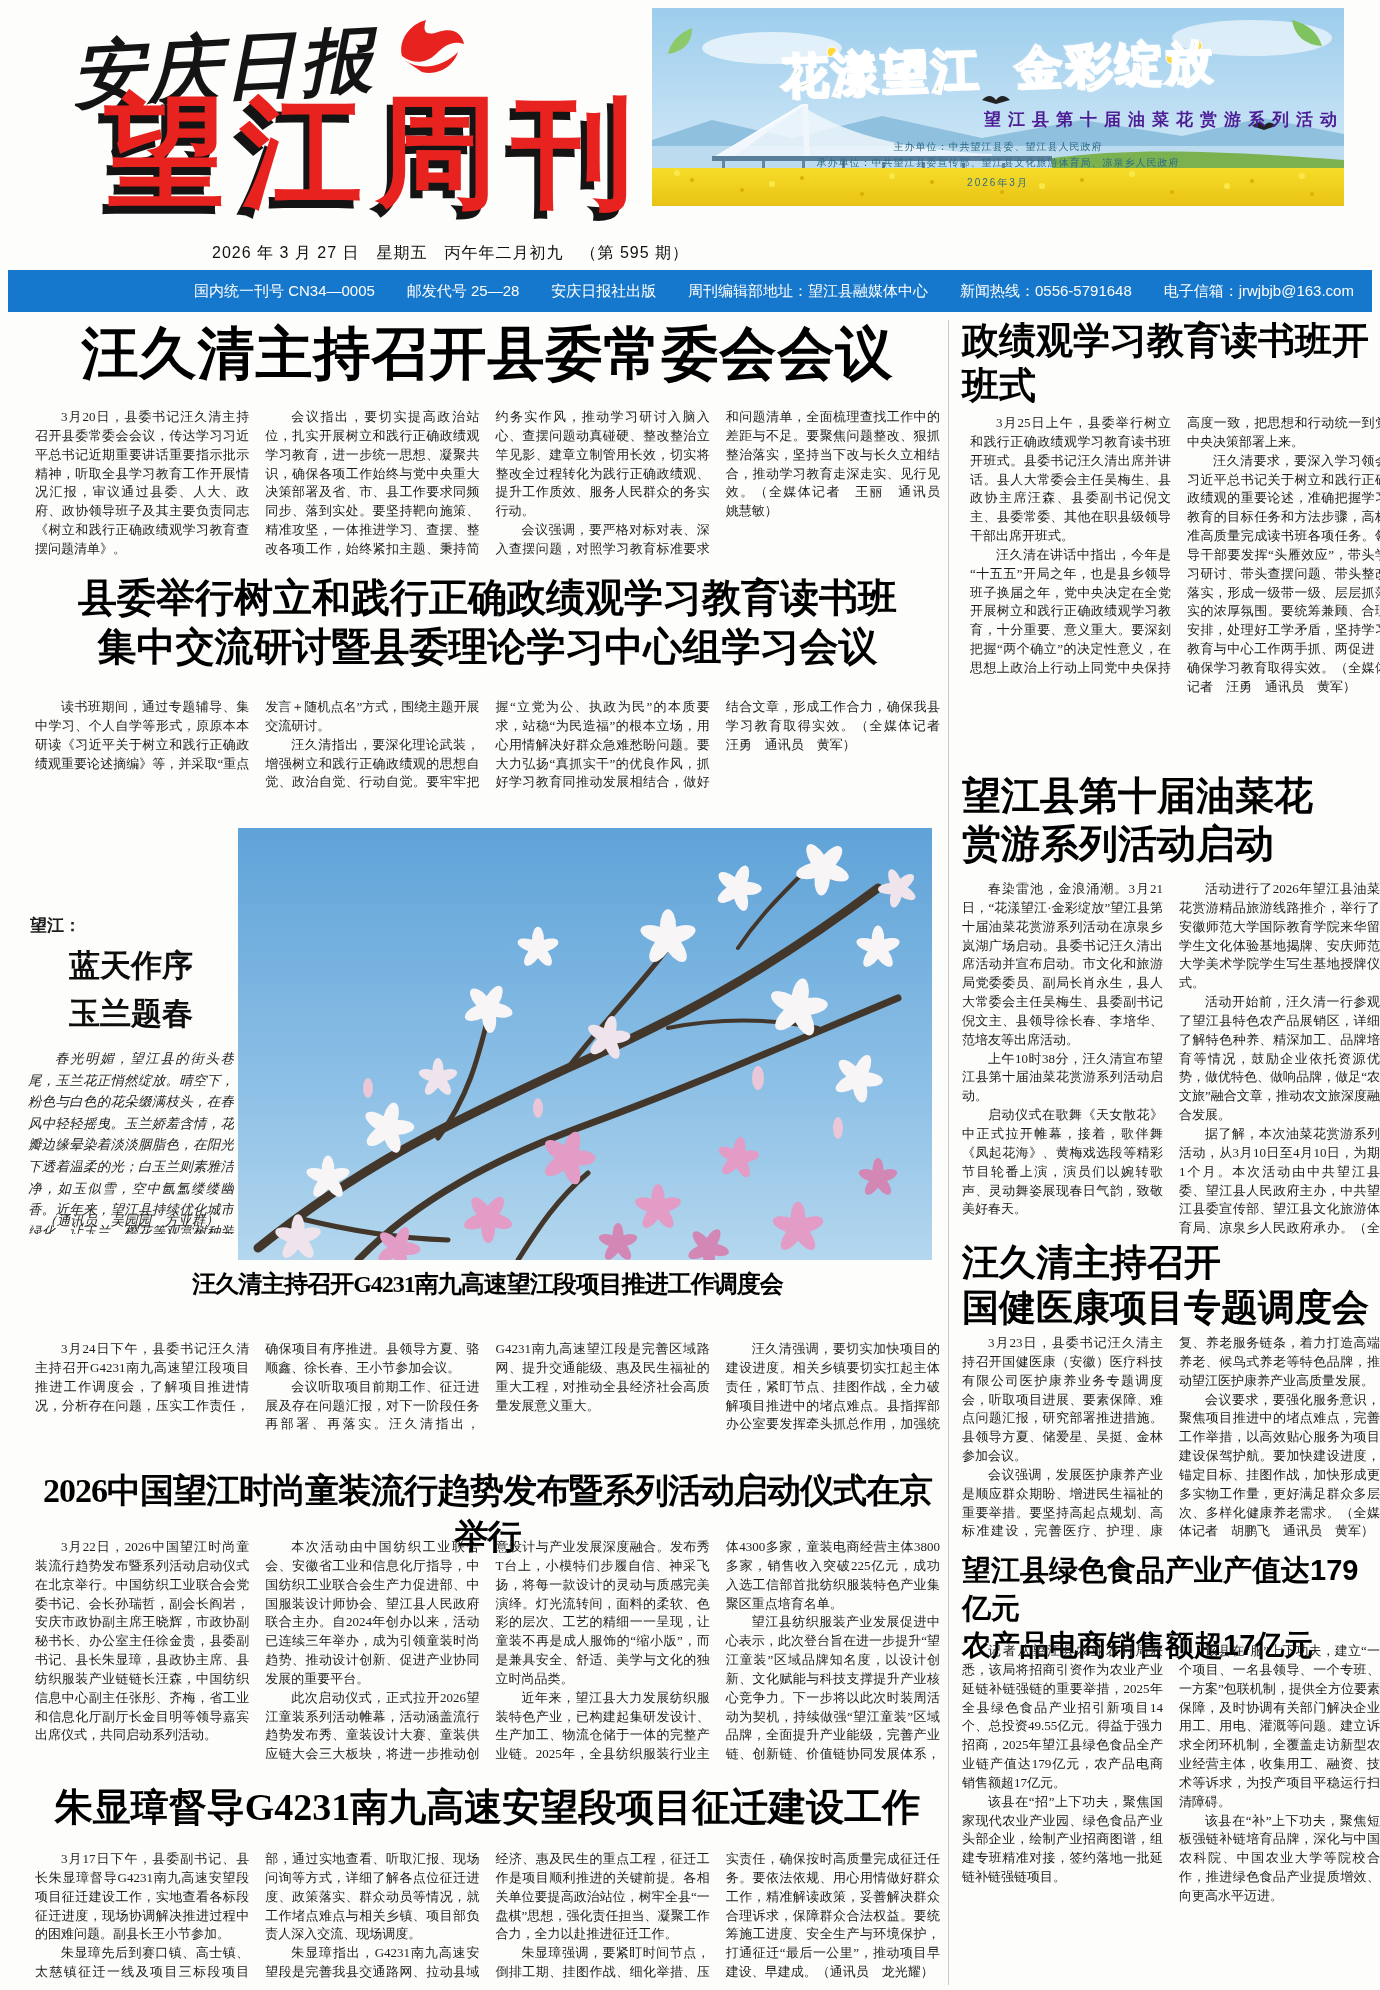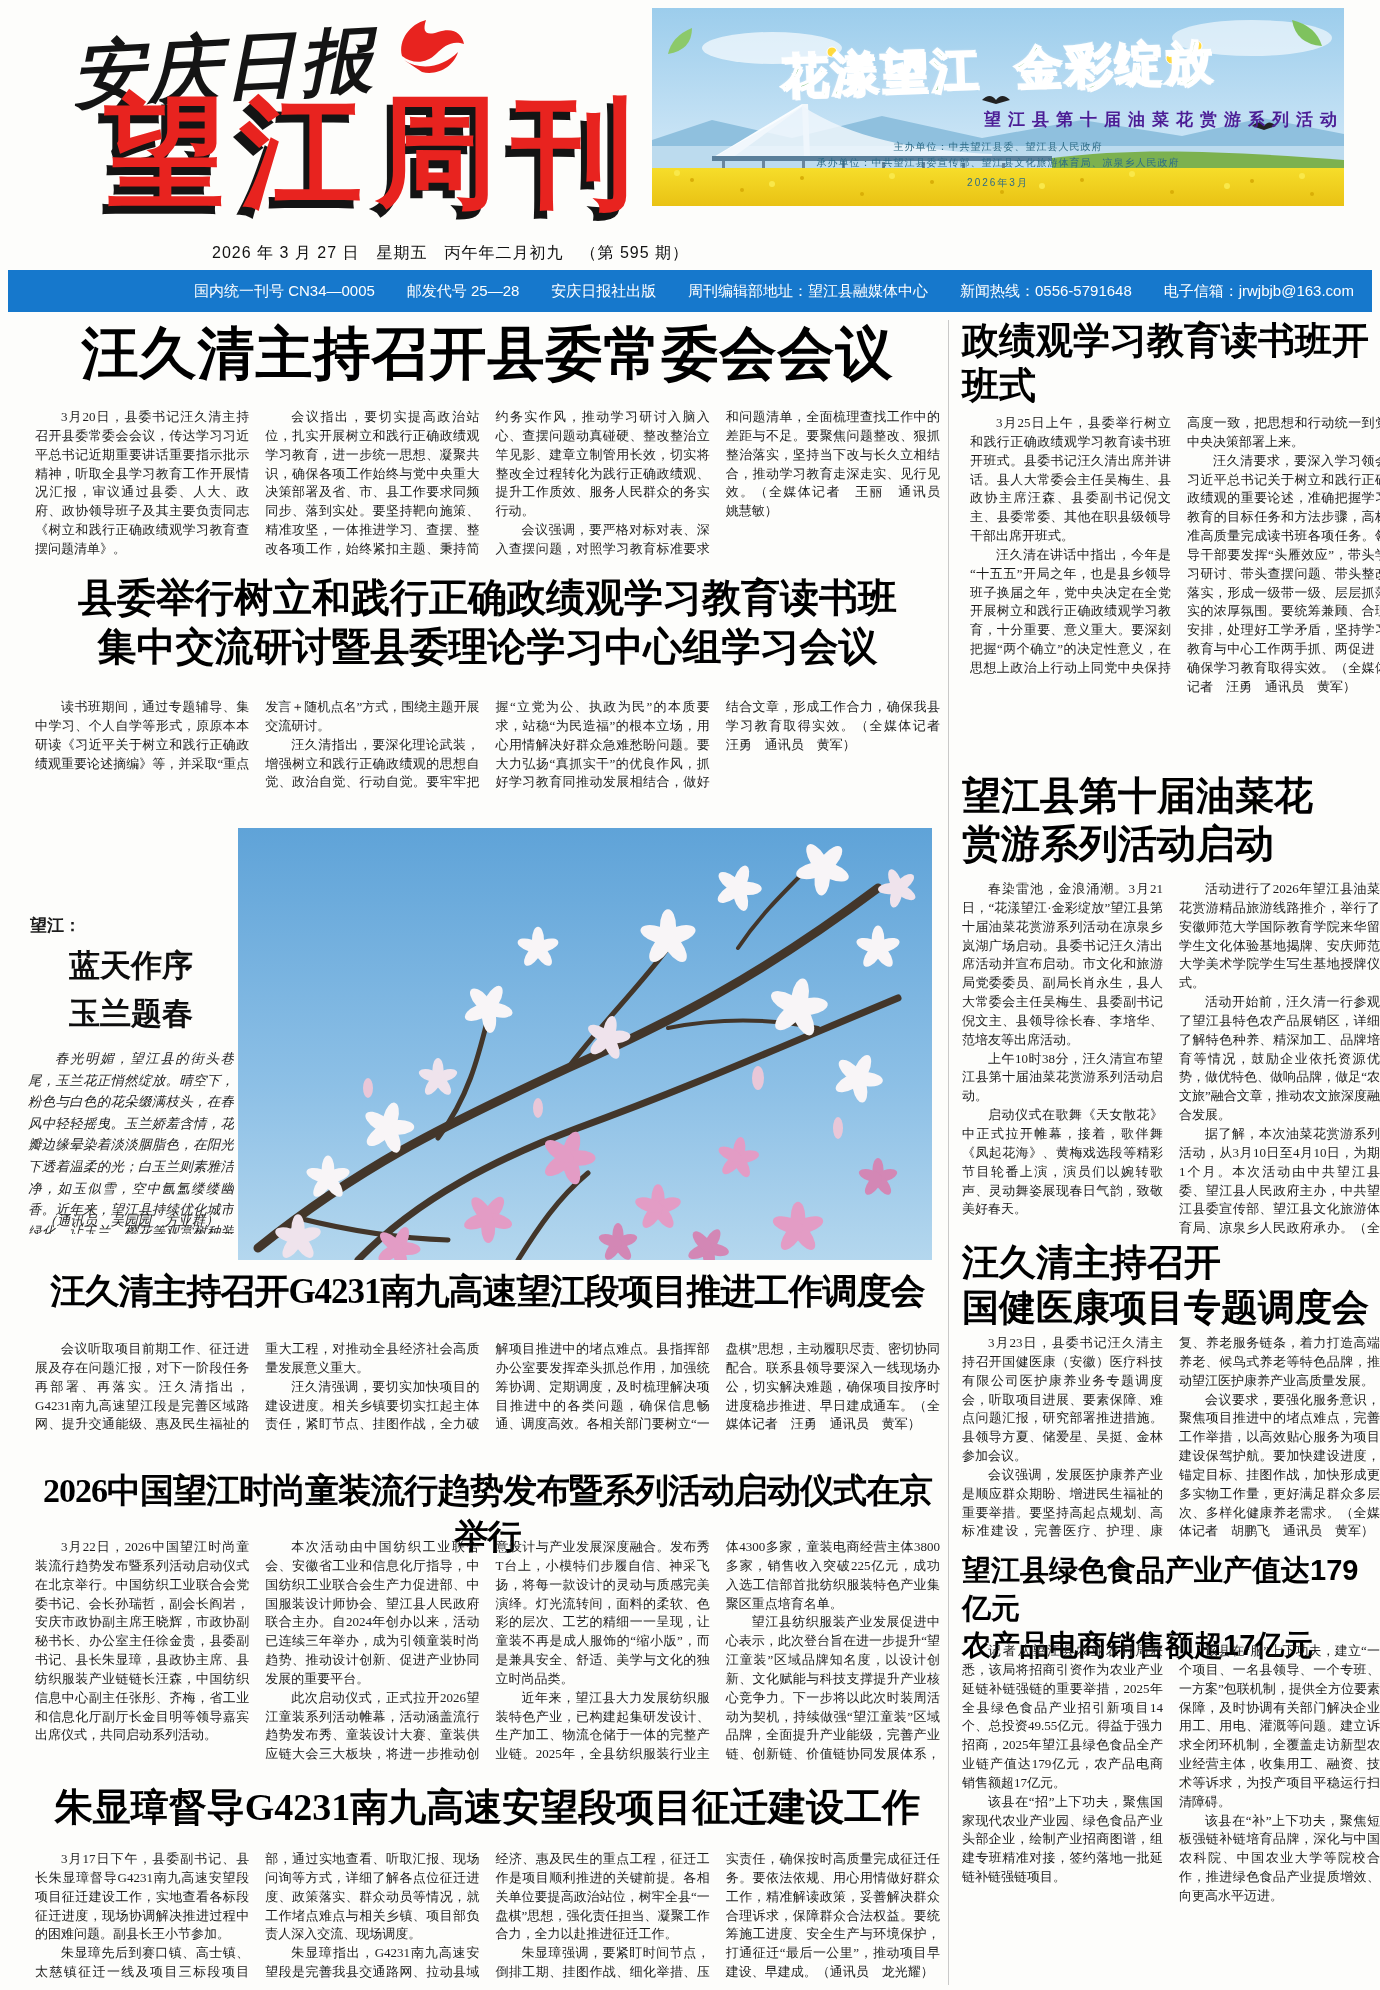--- a/index.html
+++ b/index.html
@@ -248,22 +248,23 @@
 </div>
 <div class="abs art-body cols2" style="left:962px;top:880px;width:418px;height:366px;">
     <p>春染雷池，金浪涌潮。3月21日，“花漾望江·金彩绽放”望江县第十届油菜花赏游系列活动在凉泉乡岚湖广场启动。县委书记汪久清出席活动并宣布启动。市文化和旅游局党委委员、副局长肖永生，县人大常委会主任吴梅生、县委副书记倪文主、县领导徐长春、李培华、范培友等出席活动。</p>
     <p>上午10时38分，汪久清宣布望江县第十届油菜花赏游系列活动启动。</p>
     <p>启动仪式在歌舞《天女散花》中正式拉开帷幕，接着，歌伴舞《凤起花海》、黄梅戏选段等精彩节目轮番上演，演员们以婉转歌声、灵动舞姿展现春日气韵，致敬美好春天。</p>
     <p>活动进行了2026年望江县油菜花赏游精品旅游线路推介，举行了安徽师范大学国际教育学院来华留学生文化体验基地揭牌、安庆师范大学美术学院学生写生基地授牌仪式。</p>
     <p>活动开始前，汪久清一行参观了望江县特色农产品展销区，详细了解特色种养、精深加工、品牌培育等情况，鼓励企业依托资源优势，做优特色、做响品牌，做足“农文旅”融合文章，推动农文旅深度融合发展。</p>
     <p>据了解，本次油菜花赏游系列活动，从3月10日至4月10日，为期1个月。本次活动由中共望江县委、望江县人民政府主办，中共望江县委宣传部、望江县文化旅游体育局、凉泉乡人民政府承办。（全媒体记者　石晴飞　产季　高王荷　胡昊宇　通讯员　黄军）</p>
   </div>
 
-<div class="abs hl-song center" style="left:35px;top:1268px;width:905px;font-size:35px;letter-spacing:-1px;">汪久清主持召开G4231南九高速望江段项目推进工作调度会</div>
+<div class="abs hl-song center" style="left:35px;top:1268px;width:905px;font-size:24px;letter-spacing:-1px;">汪久清主持召开G4231南九高速望江段项目推进工作调度会</div>
 <div class="abs art-body cols4" style="left:35px;top:1340px;width:905px;height:108px;">
+    <p>3月24日下午，县委书记汪久清主持召开G4231南九高速望江段项目推进工作调度会，了解项目推进情况，分析存在问题，压实工作责任，确保项目有序推进。县领导方夏、骆顺鑫、徐长春、王小节参加会议。</p>
     <p>会议听取项目前期工作、征迁进展及存在问题汇报，对下一阶段任务再部署、再落实。汪久清指出，G4231南九高速望江段是完善区域路网、提升交通能级、惠及民生福祉的重大工程，对推动全县经济社会高质量发展意义重大。</p>
     <p>汪久清强调，要切实加快项目的建设进度。相关乡镇要切实扛起主体责任，紧盯节点、挂图作战，全力破解项目推进中的堵点难点。县指挥部办公室要发挥牵头抓总作用，加强统筹协调、定期调度，及时梳理解决项目推进中的各类问题，确保信息畅通、调度高效。各相关部门要树立“一盘棋”思想，主动履职尽责、密切协同配合。联系县领导要深入一线现场办公，切实解决难题，确保项目按序时进度稳步推进、早日建成通车。（全媒体记者　汪勇　通讯员　黄军）</p>
   </div>
 
 <div class="abs hl-hei" style="left:962px;top:1240px;width:418px;font-size:37px;line-height:1.22;">
   <div>汪久清主持召开</div>
   <div>国健医康项目专题调度会</div>
 </div>
 <div class="abs art-body cols2" style="left:962px;top:1334px;width:418px;height:260px;">
     <p>3月23日，县委书记汪久清主持召开国健医康（安徽）医疗科技有限公司医护康养业务专题调度会，听取项目进展、要素保障、难点问题汇报，研究部署推进措施。县领导方夏、储爱星、吴挺、金林参加会议。</p>

